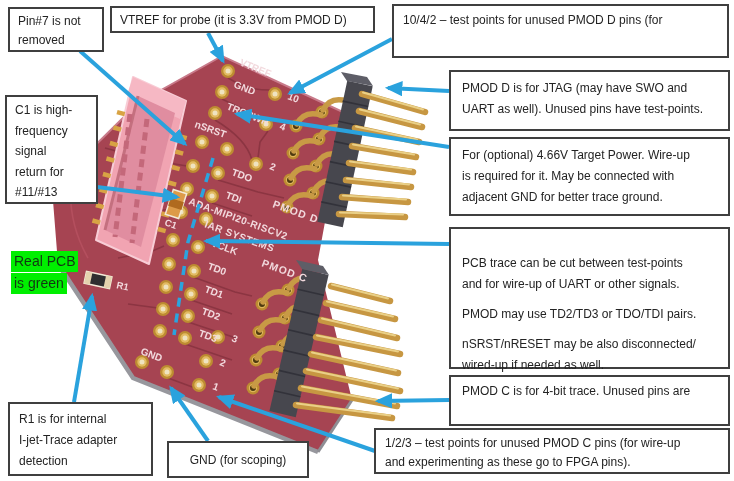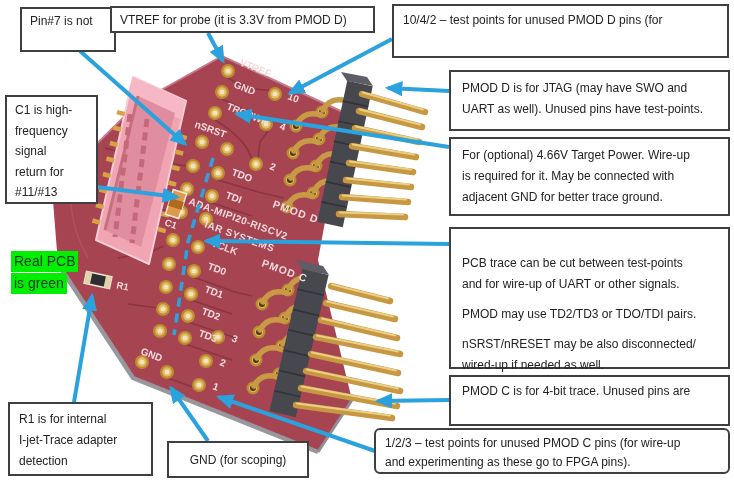--- a/index.html
+++ b/index.html
@@ -4,28 +4,28 @@
 <style>
   html,body{margin:0;padding:0;background:#fff;}
   #stage{position:relative;width:734px;height:481px;background:#ffffff;overflow:hidden;
          font-family:"Liberation Sans",sans-serif;}
   #pcb-svg{position:absolute;left:0;top:0;z-index:1;}
   .box{position:absolute;background:#ffffff;border:2px solid #3f3f3f;color:#232323;
        font:12px/20px "Liberation Sans",sans-serif;white-space:nowrap;
        box-sizing:border-box;z-index:2;}
   .box p{margin:0;}
   .box p + p{margin-top:9px;}
-  #box-pin7       {left:20px;   top:7px;   width:96px;  height:45px; line-height:19px; padding:3px 0 0 8px;}
+  #box-pin7       {left:8px;   top:7px;   width:96px;  height:45px; line-height:19px; padding:3px 0 0 8px;}
   #box-vtref      {left:110px; top:6px;   width:265px; height:27px; padding:2px 0 0 8px;}
   #box-tp-pmodd   {left:392px; top:4px;   width:337px; height:54px; line-height:21px; padding:4px 0 0 9px;}
   #box-jtag       {left:449px; top:70px;  width:281px; height:61px; line-height:21px; padding:6px 0 15px 11px;}
   #box-power      {left:449px; top:137px; width:281px; height:79px; line-height:21px; padding:6px 0 0 11px;}
   #box-trace      {left:449px; top:227px; width:281px; height:142px;line-height:21px; padding:24px 0 0 11px;}
   #box-pmodc      {left:449px; top:375px; width:281px; height:51px; padding:4px 0 0 11px;}
-  #box-tp-pmodc   {left:374px; top:428px; width:356px; height:46px; line-height:19px; padding:4px 0 0 9px;border-radius:6px;}
+  #box-tp-pmodc   {left:374px; top:428px; width:356px; height:46px; line-height:19px; padding:4px 0 0 9px;}
   #box-c1         {left:5px;   top:95px;  width:93px;  height:109px;line-height:20.5px; padding:3px 0 0 8px;}
   #box-r1         {left:8px;   top:402px; width:145px; height:74px; line-height:21px; padding:5px 0 0 9px;}
   #box-gnd        {left:159px; top:441px; width:142px; height:37px; padding:7px 0 0 0; text-align:center;margin-left:8px;}
   #green-note{position:absolute;left:11px;top:251px;z-index:3;font:14px/19px "Liberation Sans",sans-serif;
               color:#133613;}
   #green-note span{display:inline-block;background:#00ef00;padding:1px 3px;margin-bottom:1px;}
   svg text.silk{font-family:"Liberation Sans",sans-serif;font-weight:bold;fill:#f2d9dd;}
 </style>
 </head>
 <body>
@@ -292,20 +292,21 @@
     <line x1="449" y1="400" x2="378" y2="401" marker-end="url(#ah)"></line>
     <line x1="375" y1="451" x2="219" y2="397" marker-end="url(#ah)"></line>
     <line x1="208" y1="441" x2="171" y2="388" marker-end="url(#ah)"></line>
     <line x1="74" y1="402" x2="92" y2="296" marker-end="url(#ah)"></line>
     <line x1="97" y1="187" x2="177" y2="197" marker-end="url(#ah)"></line>
   </g>
 </svg>
 
 <div class="box" id="box-pin7">
   <div>Pin#7 is not</div>
+  <div>removed</div>
 </div>
 
 <div class="box" id="box-vtref">
   <div>VTREF for probe (it is 3.3V from PMOD D)</div>
 </div>
 
 <div class="box" id="box-tp-pmodd">
   <div>10/4/2 – test points for unused PMOD D pins (for</div>
 </div>
 

